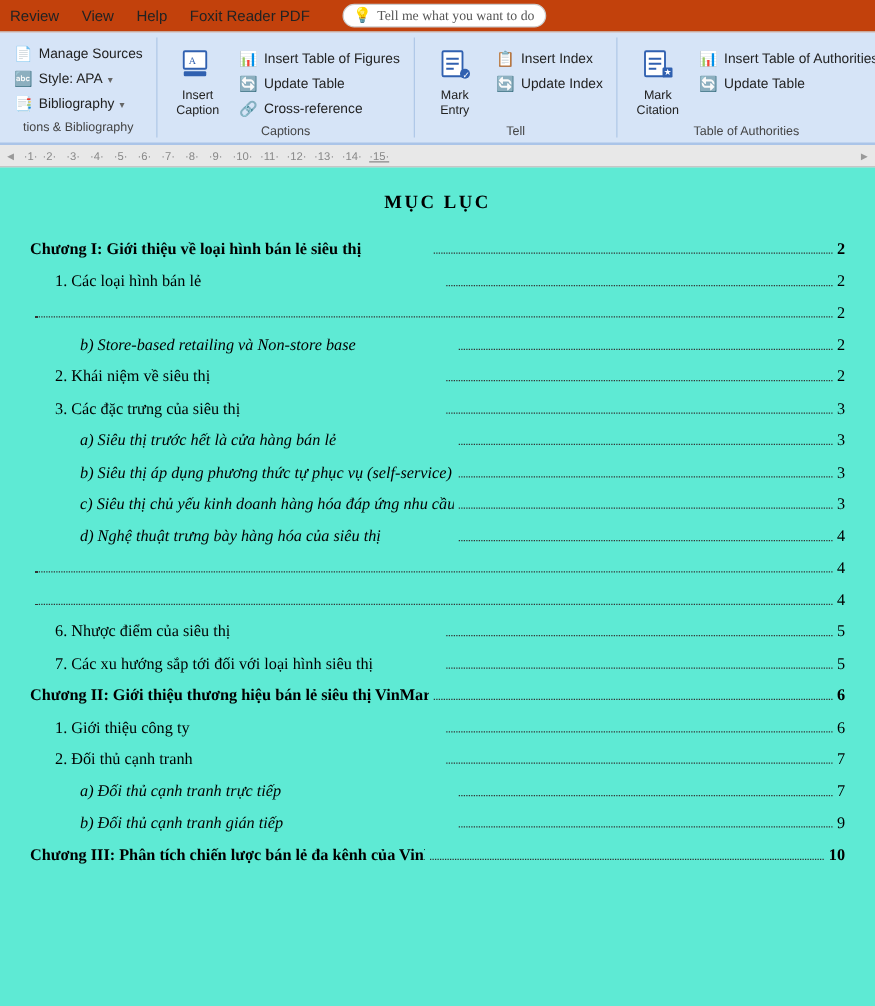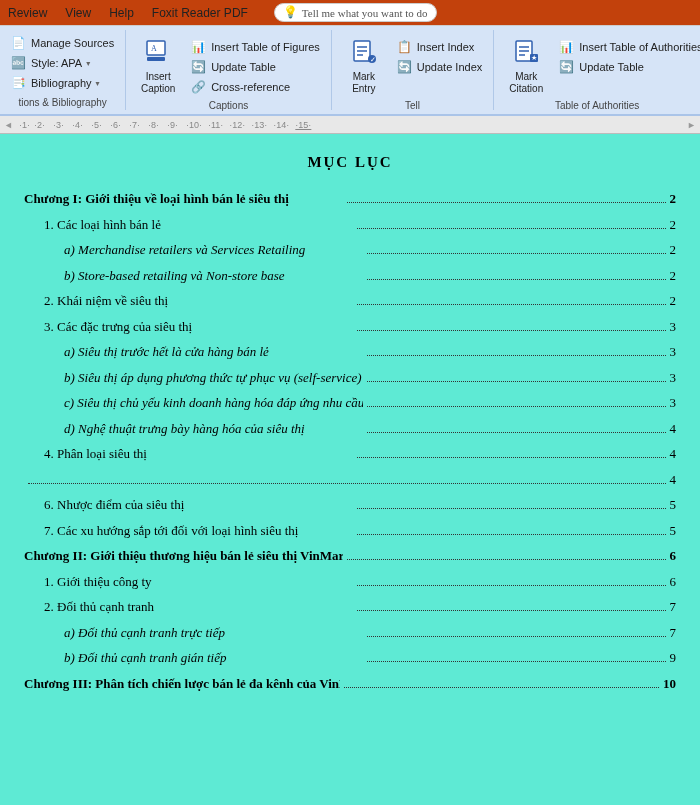--- a/index.html
+++ b/index.html
@@ -359,21 +359,20 @@
         <span class="toc-text level1">Chương I: Giới thiệu về loại hình bán lẻ siêu thị</span>
         <span class="toc-dots"></span>
         <span class="toc-page" style="font-weight: bold;">2</span>
       </div>
       <div class="toc-entry">
         <span class="toc-text level2">1. Các loại hình bán lẻ</span>
         <span class="toc-dots"></span>
         <span class="toc-page">2</span>
       </div>
       <div class="toc-entry">
-        <span class="toc-text level3">a) Merchandise retailers và Services Retailing</span>
         <span class="toc-dots"></span>
         <span class="toc-page">2</span>
       </div>
       <div class="toc-entry">
         <span class="toc-text level3">b) Store-based retailing và Non-store base</span>
         <span class="toc-dots"></span>
         <span class="toc-page">2</span>
       </div>
       <div class="toc-entry">
         <span class="toc-text level2">2. Khái niệm về siêu thị</span>
@@ -399,21 +398,20 @@
         <span class="toc-text level3">c) Siêu thị chủ yếu kinh doanh hàng hóa đáp ứng nhu cầu tiêu dùng hàng ngày</span>
         <span class="toc-dots"></span>
         <span class="toc-page">3</span>
       </div>
       <div class="toc-entry">
         <span class="toc-text level3">d) Nghệ thuật trưng bày hàng hóa của siêu thị</span>
         <span class="toc-dots"></span>
         <span class="toc-page">4</span>
       </div>
       <div class="toc-entry">
-        <span class="toc-text level2">4. Phân loại siêu thị</span>
         <span class="toc-dots"></span>
         <span class="toc-page">4</span>
       </div>
       <div class="toc-entry">
         <span class="toc-dots"></span>
         <span class="toc-page">4</span>
       </div>
       <div class="toc-entry">
         <span class="toc-text level2">6. Nhược điểm của siêu thị</span>
         <span class="toc-dots"></span>

